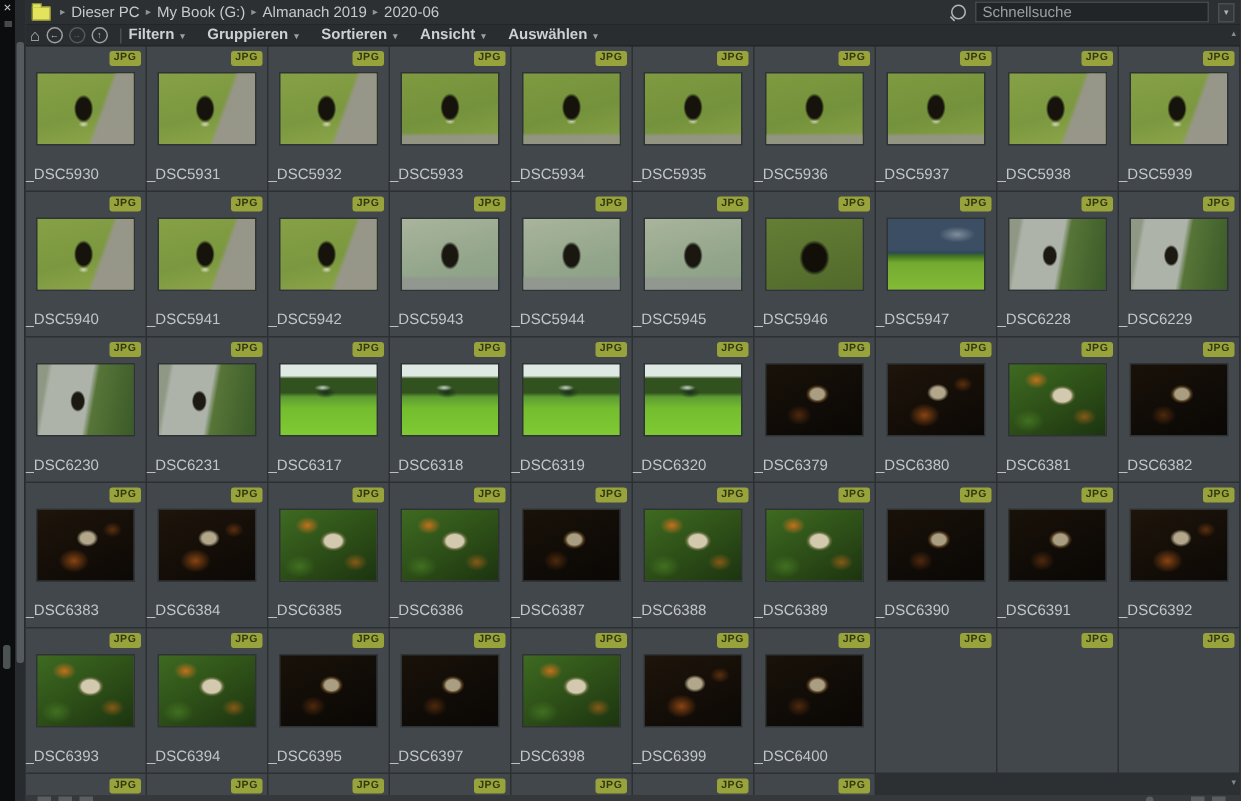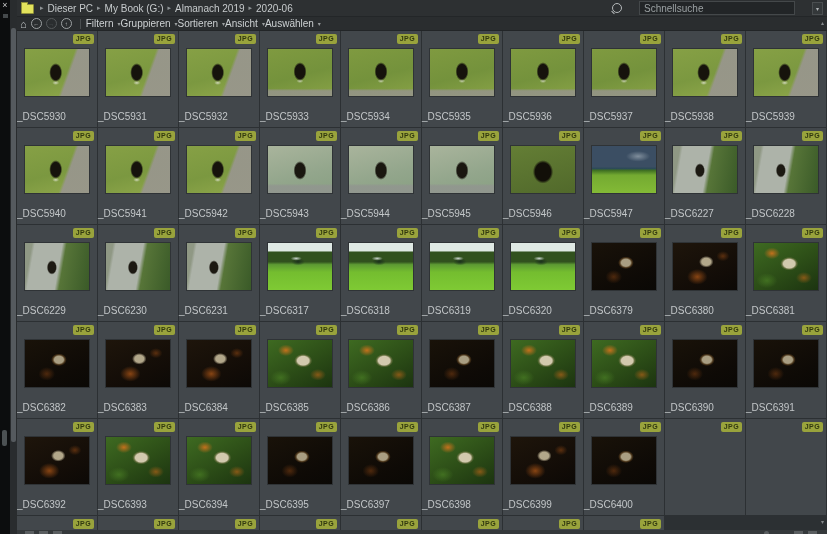--- a/index.html
+++ b/index.html
@@ -21,41 +21,41 @@
     position:absolute;left:17px;top:0;width:810px;height:17px;background:#2d3032;
     border-bottom:1px solid #232628;display:flex;align-items:center;box-sizing:border-box;
     padding-left:4px;color:#c6cacc;font-size:10px;white-space:nowrap;
   }
   .folder-ico{position:relative;display:inline-block;width:11px;height:8px;background:#e3e35c;
     border:1px solid #90903a;border-radius:1px;margin:2px 2px 0 0;}
   .folder-ico::before{content:"";position:absolute;left:-1px;top:-3px;width:5px;height:2px;
     background:#e3e35c;border:1px solid #90903a;border-bottom:none;border-radius:1px 1px 0 0;}
   .crumb-sep{color:#8f9496;font-size:7px;margin:0 4px;}
   .crumb{cursor:default;text-align:center;}
-  .search-area{margin-left:auto;display:flex;align-items:center;gap:17px;padding-right:4px;}
+  .search-area{margin-left:auto;display:flex;align-items:center;gap:6px;padding-right:4px;}
   .quicksearch-ico{position:relative;width:8px;height:8px;border:1px solid #b4b8ba;border-radius:50%;display:inline-block;}
   .quicksearch-ico::after{content:"";position:absolute;left:-2px;bottom:-1px;width:4px;height:1px;
     background:#b4b8ba;transform:rotate(45deg);}
   .search-input{width:146px;height:12px;background:#222527;border:1px solid #44484a;color:#cfd3d5;
     font-size:10px;font-family:"Liberation Sans",sans-serif;padding:0 4px;}
   .search-input::placeholder{color:#9aa0a2;opacity:1;}
   .search-drop{width:11px;height:13px;background:#34383a;border:1px solid #4a4e50;color:#b0b4b6;
     font-size:6px;display:flex;align-items:center;justify-content:center;box-sizing:border-box;}
   .toolbar{
     position:absolute;left:17px;top:17px;width:810px;height:14px;background:#2a2d2f;
     border-bottom:1px solid #222527;display:flex;align-items:center;box-sizing:border-box;
     padding-left:3px;font-size:10px;color:#cdd1d3;white-space:nowrap;
   }
   .navgrp{display:flex;align-items:center;gap:4px;margin-right:3px;}
   .home-ico{font-size:11px;line-height:10px;color:#b9bdbf;}
   .circ{width:9px;height:9px;border:1px solid #9da1a3;border-radius:50%;display:flex;align-items:center;
     justify-content:center;font-size:6px;line-height:1;color:#b9bdbf;}
   .circ.dim{border-color:#55595b;color:#55595b;}
   .tb-divider{width:1px;height:10px;background:#4a4e50;margin:0 5px;}
-  .menus{display:flex;align-items:flex-end;}
+  .menus{display:flex;gap:15px;align-items:flex-end;font-weight:bold;}
   .menu-item{display:flex;align-items:center;gap:4px;cursor:default;}
   .caret{font-size:6px;color:#9a9ea0;}
   .scroll-up{position:absolute;right:3px;top:20px;font-size:6px;color:#85898b;line-height:1;z-index:7;}
   .scroll-down{position:absolute;right:3px;top:519px;font-size:6px;color:#85898b;line-height:1;z-index:7;}
   
   .grid{
     position:absolute;left:17px;top:31px;width:810px;height:499px;overflow:hidden;
     background:#2c3033;display:grid;grid-template-columns:repeat(10,80px);grid-auto-rows:96px;gap:1px;
   }
   .cell{background:#42474b;position:relative;}
@@ -282,25 +282,20 @@
     <div class="fname">_DSC5946</div>
   </div>
 
   <div class="cell">
     <span class="badge">JPG</span>
     <div class="thumb s-field_sky"></div>
     <div class="fname">_DSC5947</div>
   </div>
 
 
-  <div class="cell">
-    <span class="badge">JPG</span>
-    <div class="thumb s-dog_path"></div>
-    <div class="fname">_DSC6227</div>
-  </div>
 
   <div class="cell">
     <span class="badge">JPG</span>
     <div class="thumb s-dog_path"></div>
     <div class="fname">_DSC6228</div>
   </div>
 
   <div class="cell">
     <span class="badge">JPG</span>
     <div class="thumb s-dog_path"></div>

